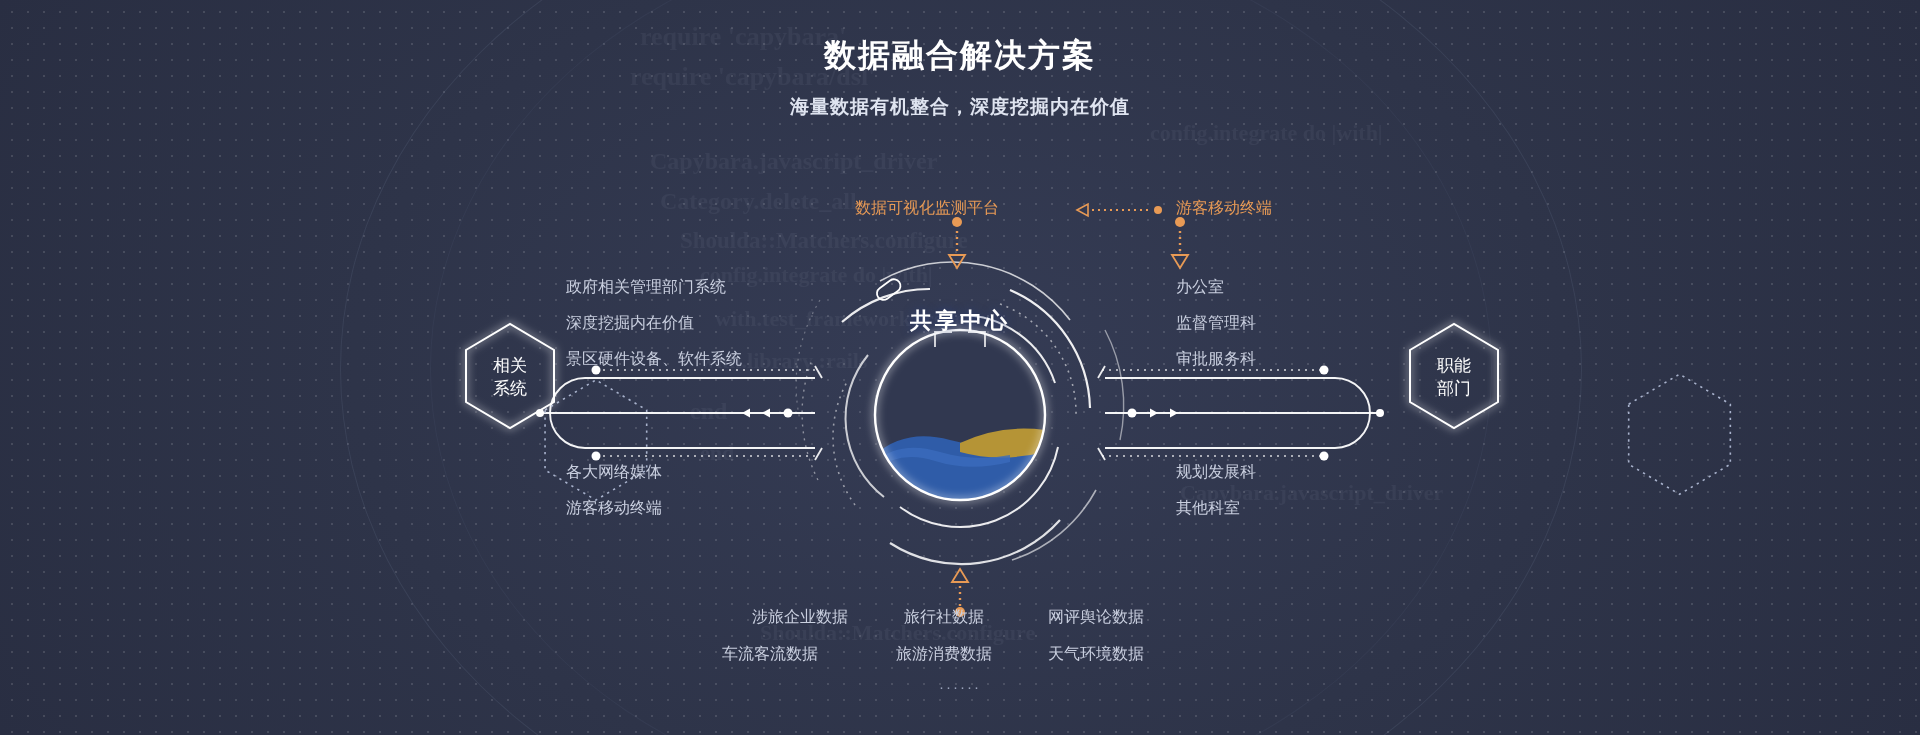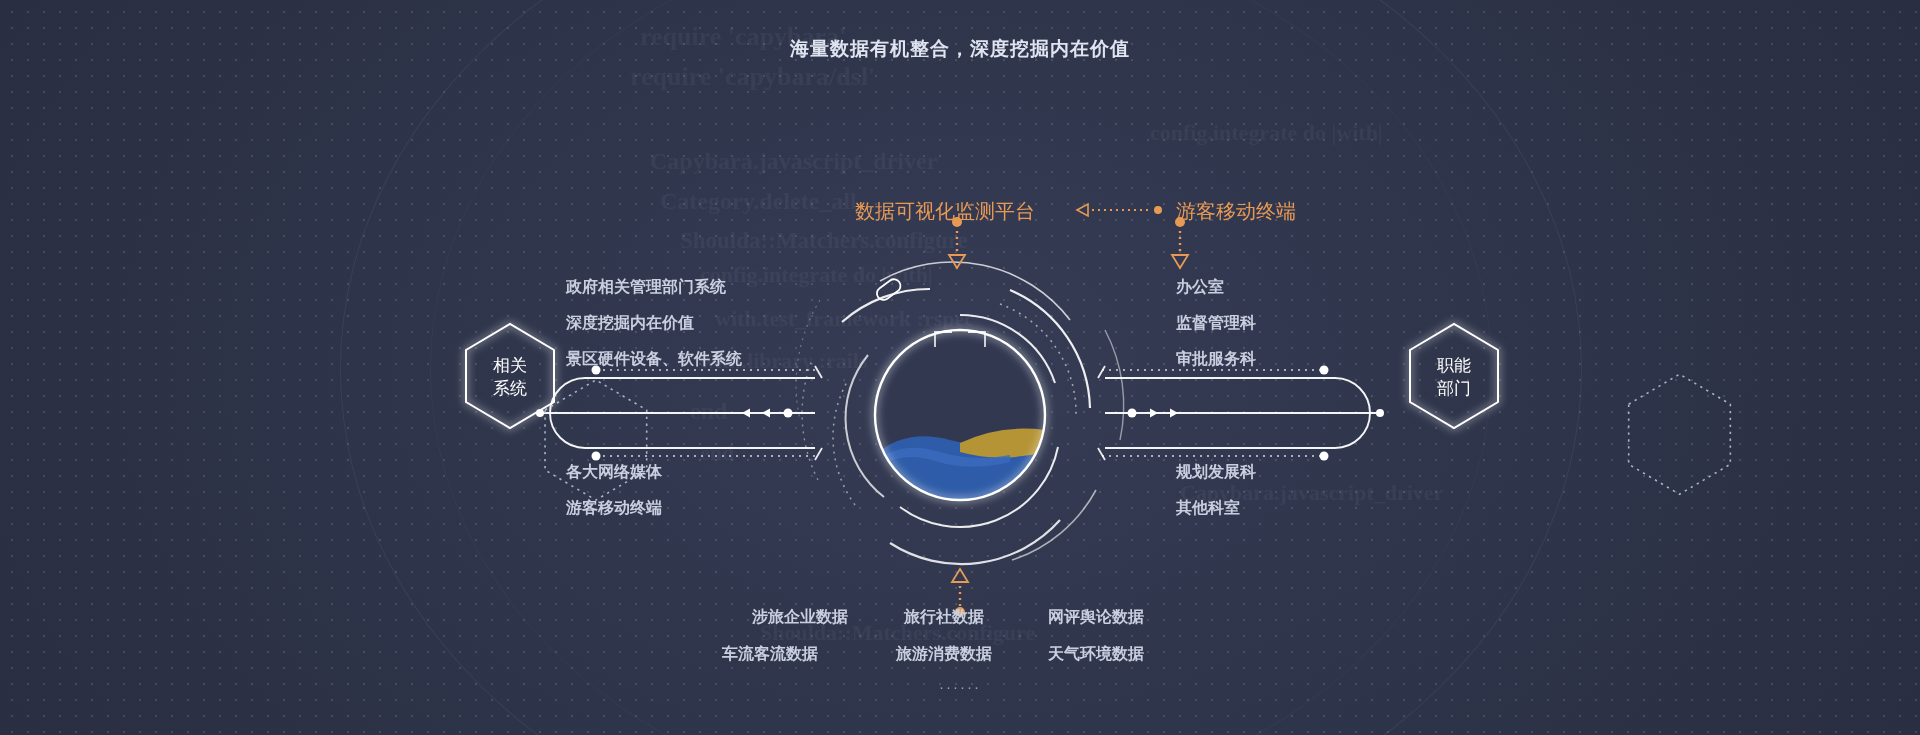--- a/index.html
+++ b/index.html
@@ -54,23 +54,23 @@
     margin:0 0 20px 0;line-height:1.2;
   }
   #subtitle{
     color:#dfe4f0;font-size:19px;font-weight:700;letter-spacing:1px;margin:0;
   }
 
   
   #diagram{position:absolute;left:0;top:0;width:1920px;height:735px;z-index:4;}
 
   
-  .lbl{position:absolute;z-index:7;white-space:nowrap;font-weight:bold;}
+  .lbl{position:absolute;z-index:7;white-space:nowrap;}
   .lbl-white{color:#c9cfdf;font-size:16px;}
-  .lbl-orange{color:#e89a55;font-size:20px;font-weight:500;}
+  .lbl-orange{color:#e89a55;font-size:16px;font-weight:500;}
   .hex-txt{
     position:absolute;z-index:7;color:#ffffff;font-size:17px;
     text-align:center;line-height:1.35;width:120px;
   }
   #center-txt{
     position:absolute;z-index:7;left:869px;top:305px;width:182px;
     text-align:center;color:#ffffff;font-size:22px;font-weight:700;
     letter-spacing:3px;line-height:1.45;
     text-shadow:0 0 10px rgba(40,60,120,.9);
   }
@@ -97,20 +97,21 @@
     <span style="left:760px;top:620px;font-size:22px;">Shoulda::Matchers.configure</span>
     <span style="left:1180px;top:480px;font-size:22px;">Capybara.javascript_driver</span>
     <span style="left:1150px;top:120px;font-size:22px;">config.integrate do |with|</span>
   </div>
   <div id="dots"></div>
   <div id="bigring"></div>
   <div id="bigring2"></div>
 </div>
 
 <div id="header">
+  <h1 id="title">数据融合解决方案</h1>
   <p id="subtitle">海量数据有机整合，深度挖掘内在价值</p>
 </div>
 
 <svg id="diagram" viewBox="0 0 1920 735">
   <defs>
     <clipPath id="globeClip">
         <circle cx="960" cy="415" r="85"></circle>
       </clipPath>
     <filter id="softGlow" x="-60%" y="-60%" width="220%" height="220%">
       <feGaussianBlur stdDeviation="4" result="b"></feGaussianBlur>
@@ -264,13 +265,14 @@
 <div class="hex-txt" style="left:450px;top:355px;">
   <div>相关</div>
   <div>系统</div>
 </div>
 <div class="hex-txt" style="left:1394px;top:355px;">
   <div>职能</div>
   <div>部门</div>
 </div>
 
 <div id="center-txt">
+  <div>共享中心</div>
 </div>
 
 </body></html>

